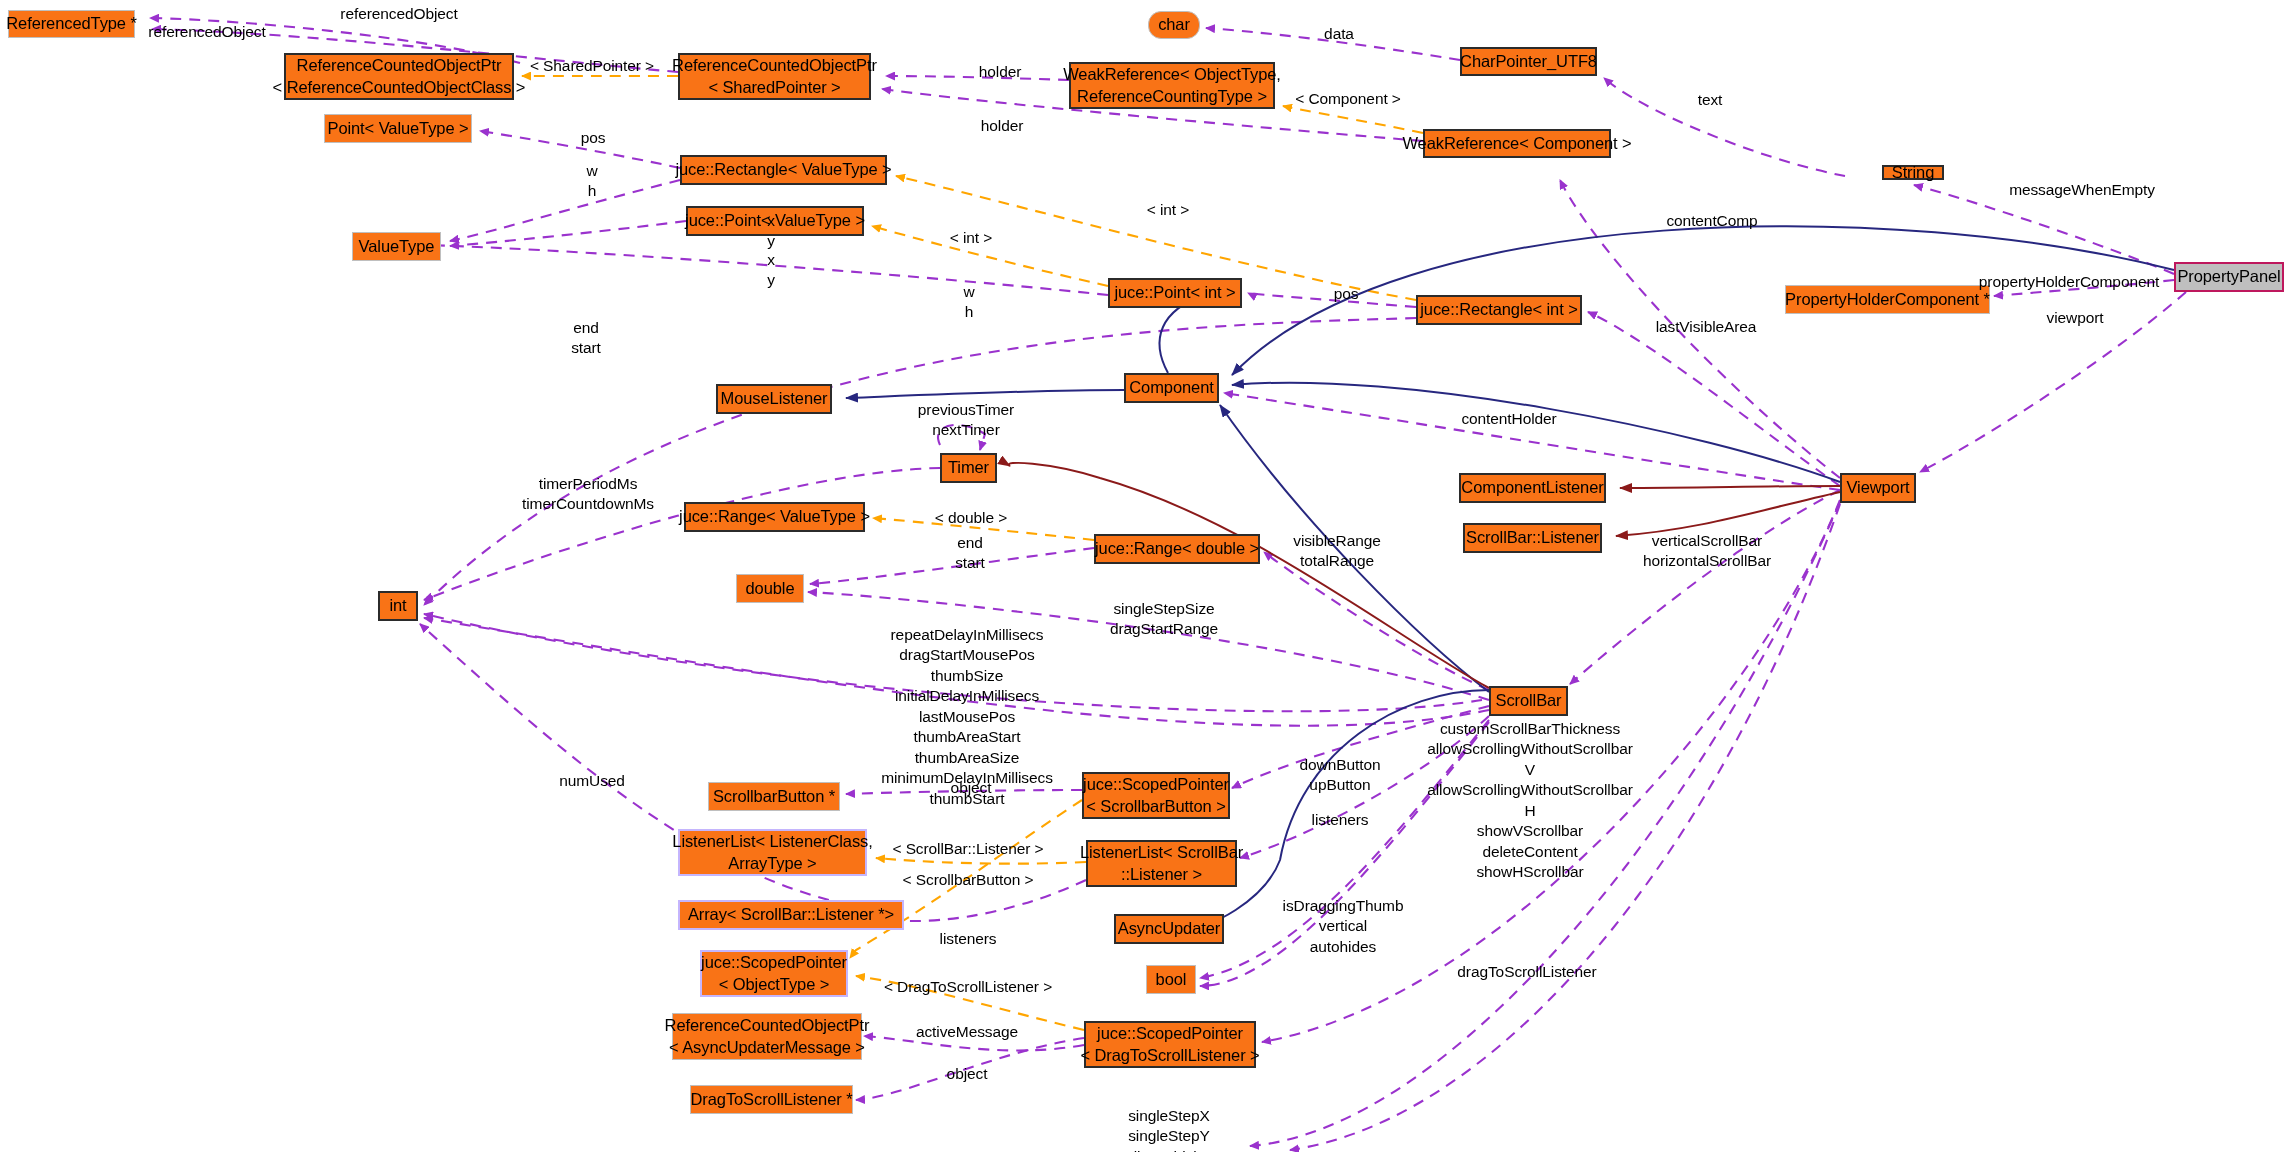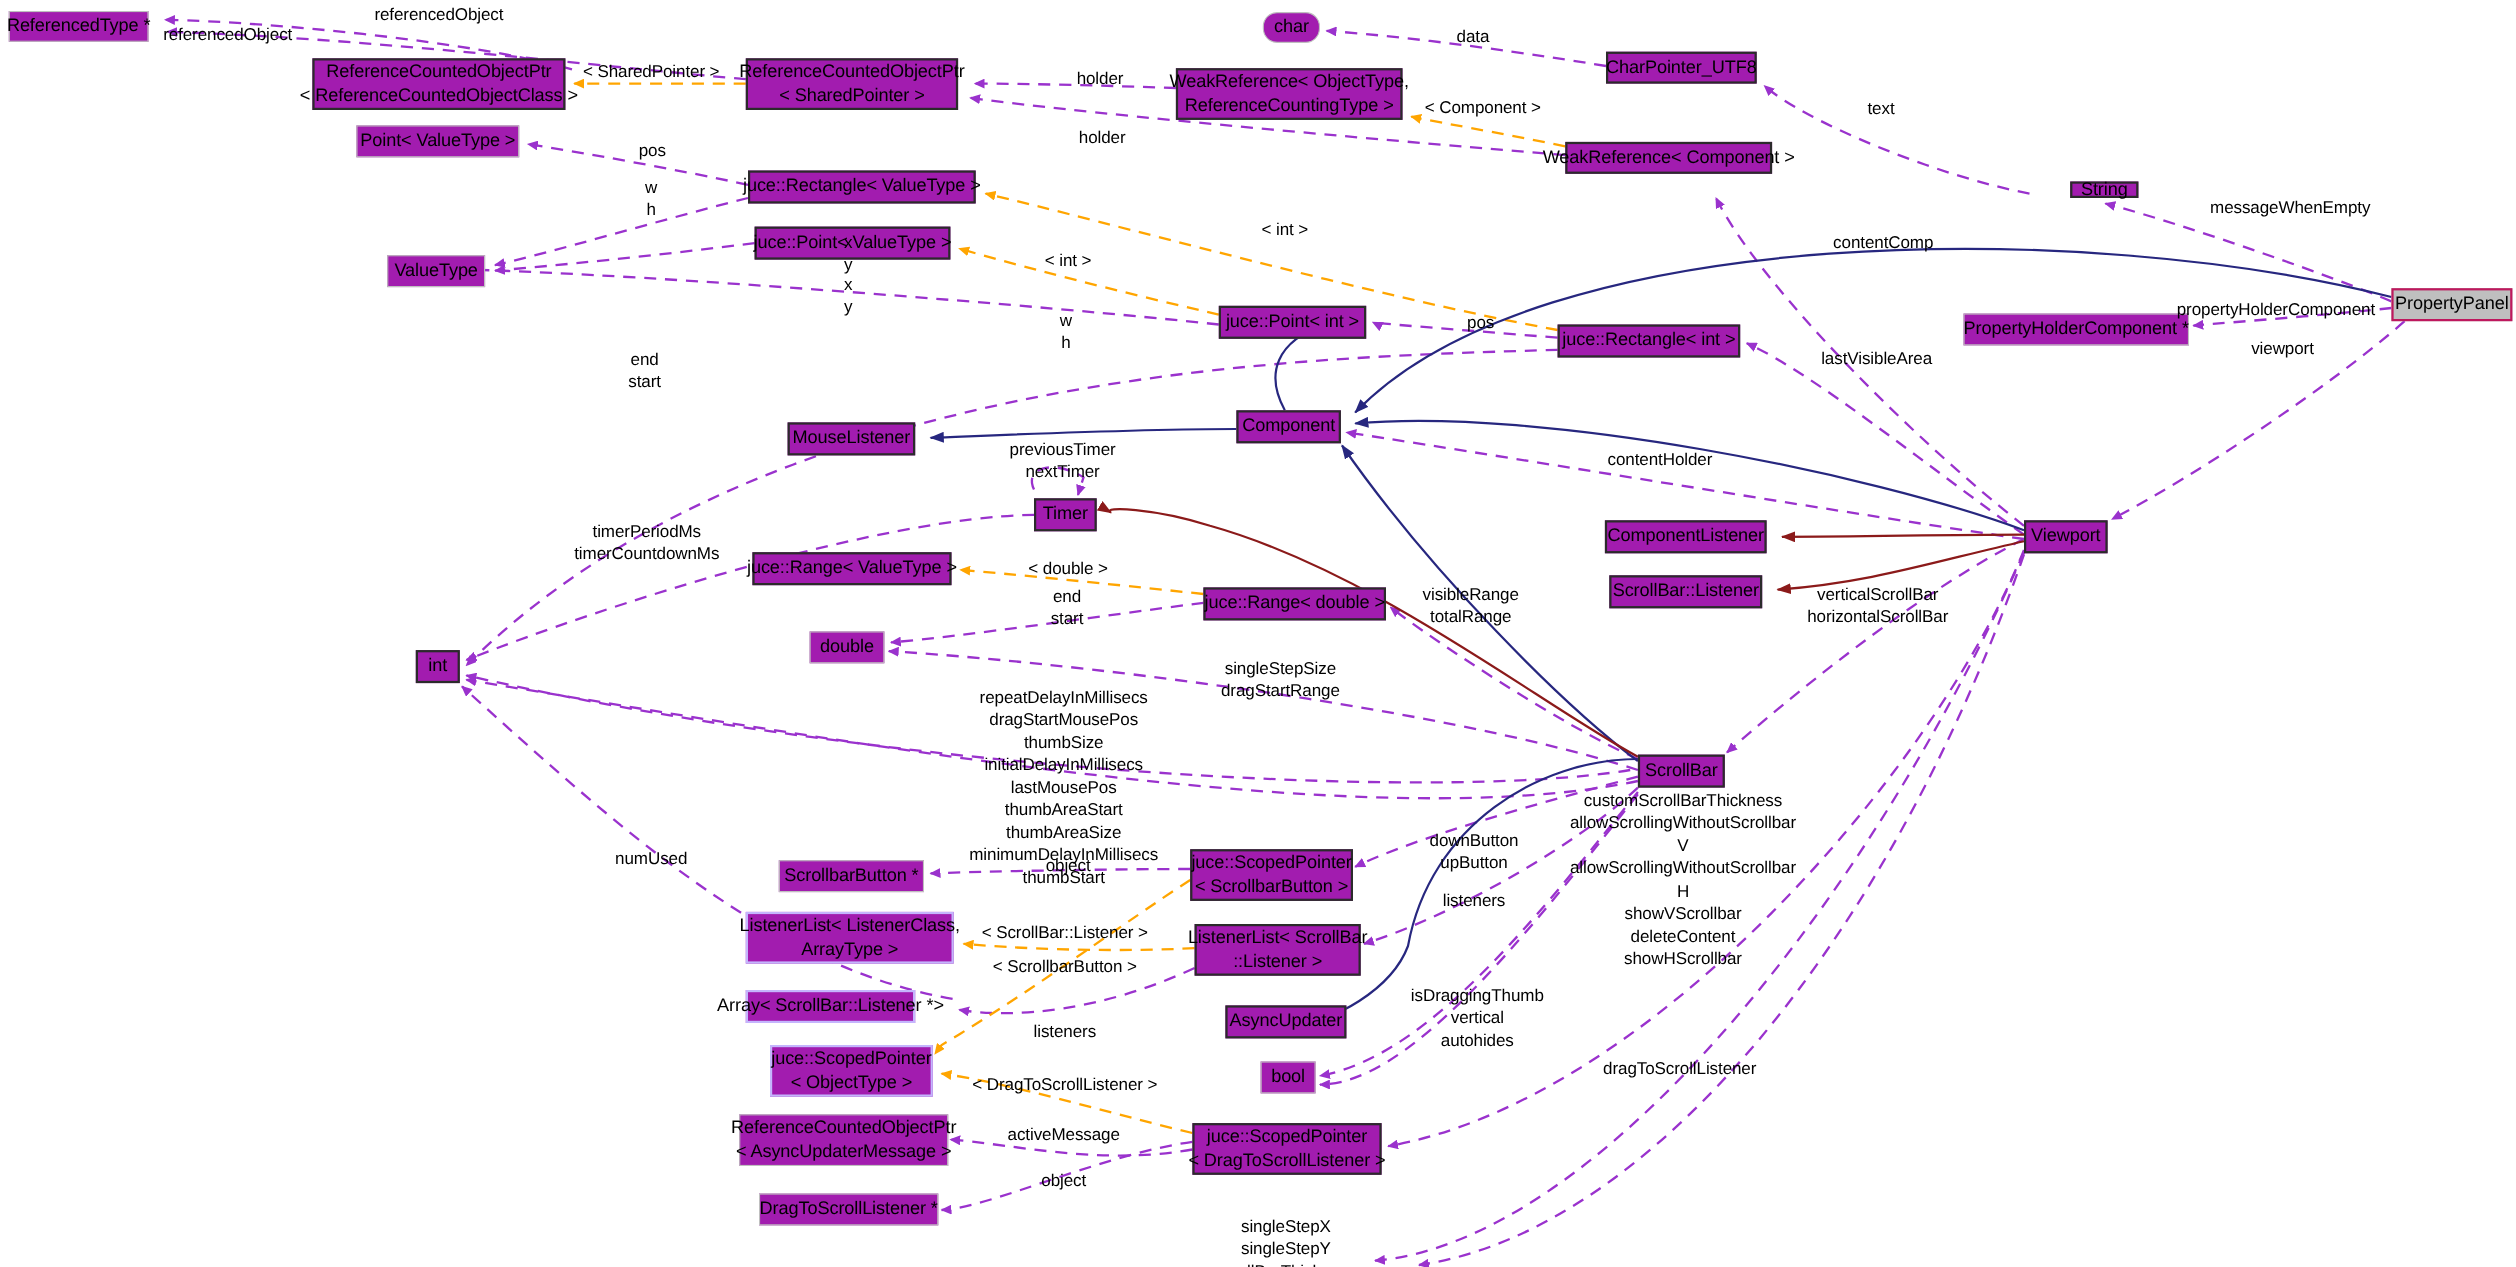--- a/index.html
+++ b/index.html
@@ -21,21 +21,21 @@
     position: absolute;
     left: 0;
     top: 0;
     width: 2287px;
     height: 1152px;
     pointer-events: none;
   }
   .node {
     position: absolute;
     box-sizing: border-box;
-    background: #a21caf;
+    background: #f97316;
     border: 1px solid #bfbfbf;
     color: #000000;
     font-size: 16.5px;
     line-height: 1.28;
     text-align: center;
     display: flex;
     align-items: center;
     justify-content: center;
     white-space: pre;
     padding: 1px 5px;
@@ -181,21 +181,21 @@
   <div class="node light" style="left:736px;top:574px;width:68px;height:29px;">double</div>
   <div class="node solid" style="left:378px;top:591px;width:40px;height:30px;">int</div>
   <div class="node solid" style="left:1489px;top:686px;width:79px;height:30px;">ScrollBar</div>
   <div class="node light" style="left:708px;top:782px;width:132px;height:29px;">ScrollbarButton *</div>
   <div class="node solid" style="left:1082px;top:772px;width:148px;height:47px;">juce::ScopedPointer
 &lt; ScrollbarButton &gt;</div>
   <div class="node redbox" style="left:678px;top:829px;width:189px;height:47px;">ListenerList&lt; ListenerClass,
 ArrayType &gt;</div>
   <div class="node solid" style="left:1086px;top:840px;width:151px;height:47px;">ListenerList&lt; ScrollBar
 ::Listener &gt;</div>
-  <div class="node redbox" style="left:678px;top:900px;width:154px;height:30px;">Array&lt; ScrollBar::Listener *&gt;</div>
+  <div class="node redbox" style="left:678px;top:900px;width:226px;height:30px;">Array&lt; ScrollBar::Listener *&gt;</div>
   <div class="node solid" style="left:1114px;top:914px;width:110px;height:30px;">AsyncUpdater</div>
   <div class="node redbox" style="left:700px;top:950px;width:148px;height:47px;">juce::ScopedPointer
 &lt; ObjectType &gt;</div>
   <div class="node light" style="left:1146px;top:965px;width:50px;height:29px;">bool</div>
   <div class="node light" style="left:672px;top:1013px;width:190px;height:47px;">ReferenceCountedObjectPtr
 &lt; AsyncUpdaterMessage &gt;</div>
   <div class="node solid" style="left:1084px;top:1021px;width:172px;height:47px;">juce::ScopedPointer
 &lt; DragToScrollListener &gt;</div>
   <div class="node light" style="left:690px;top:1085px;width:163px;height:29px;">DragToScrollListener *</div>
 

